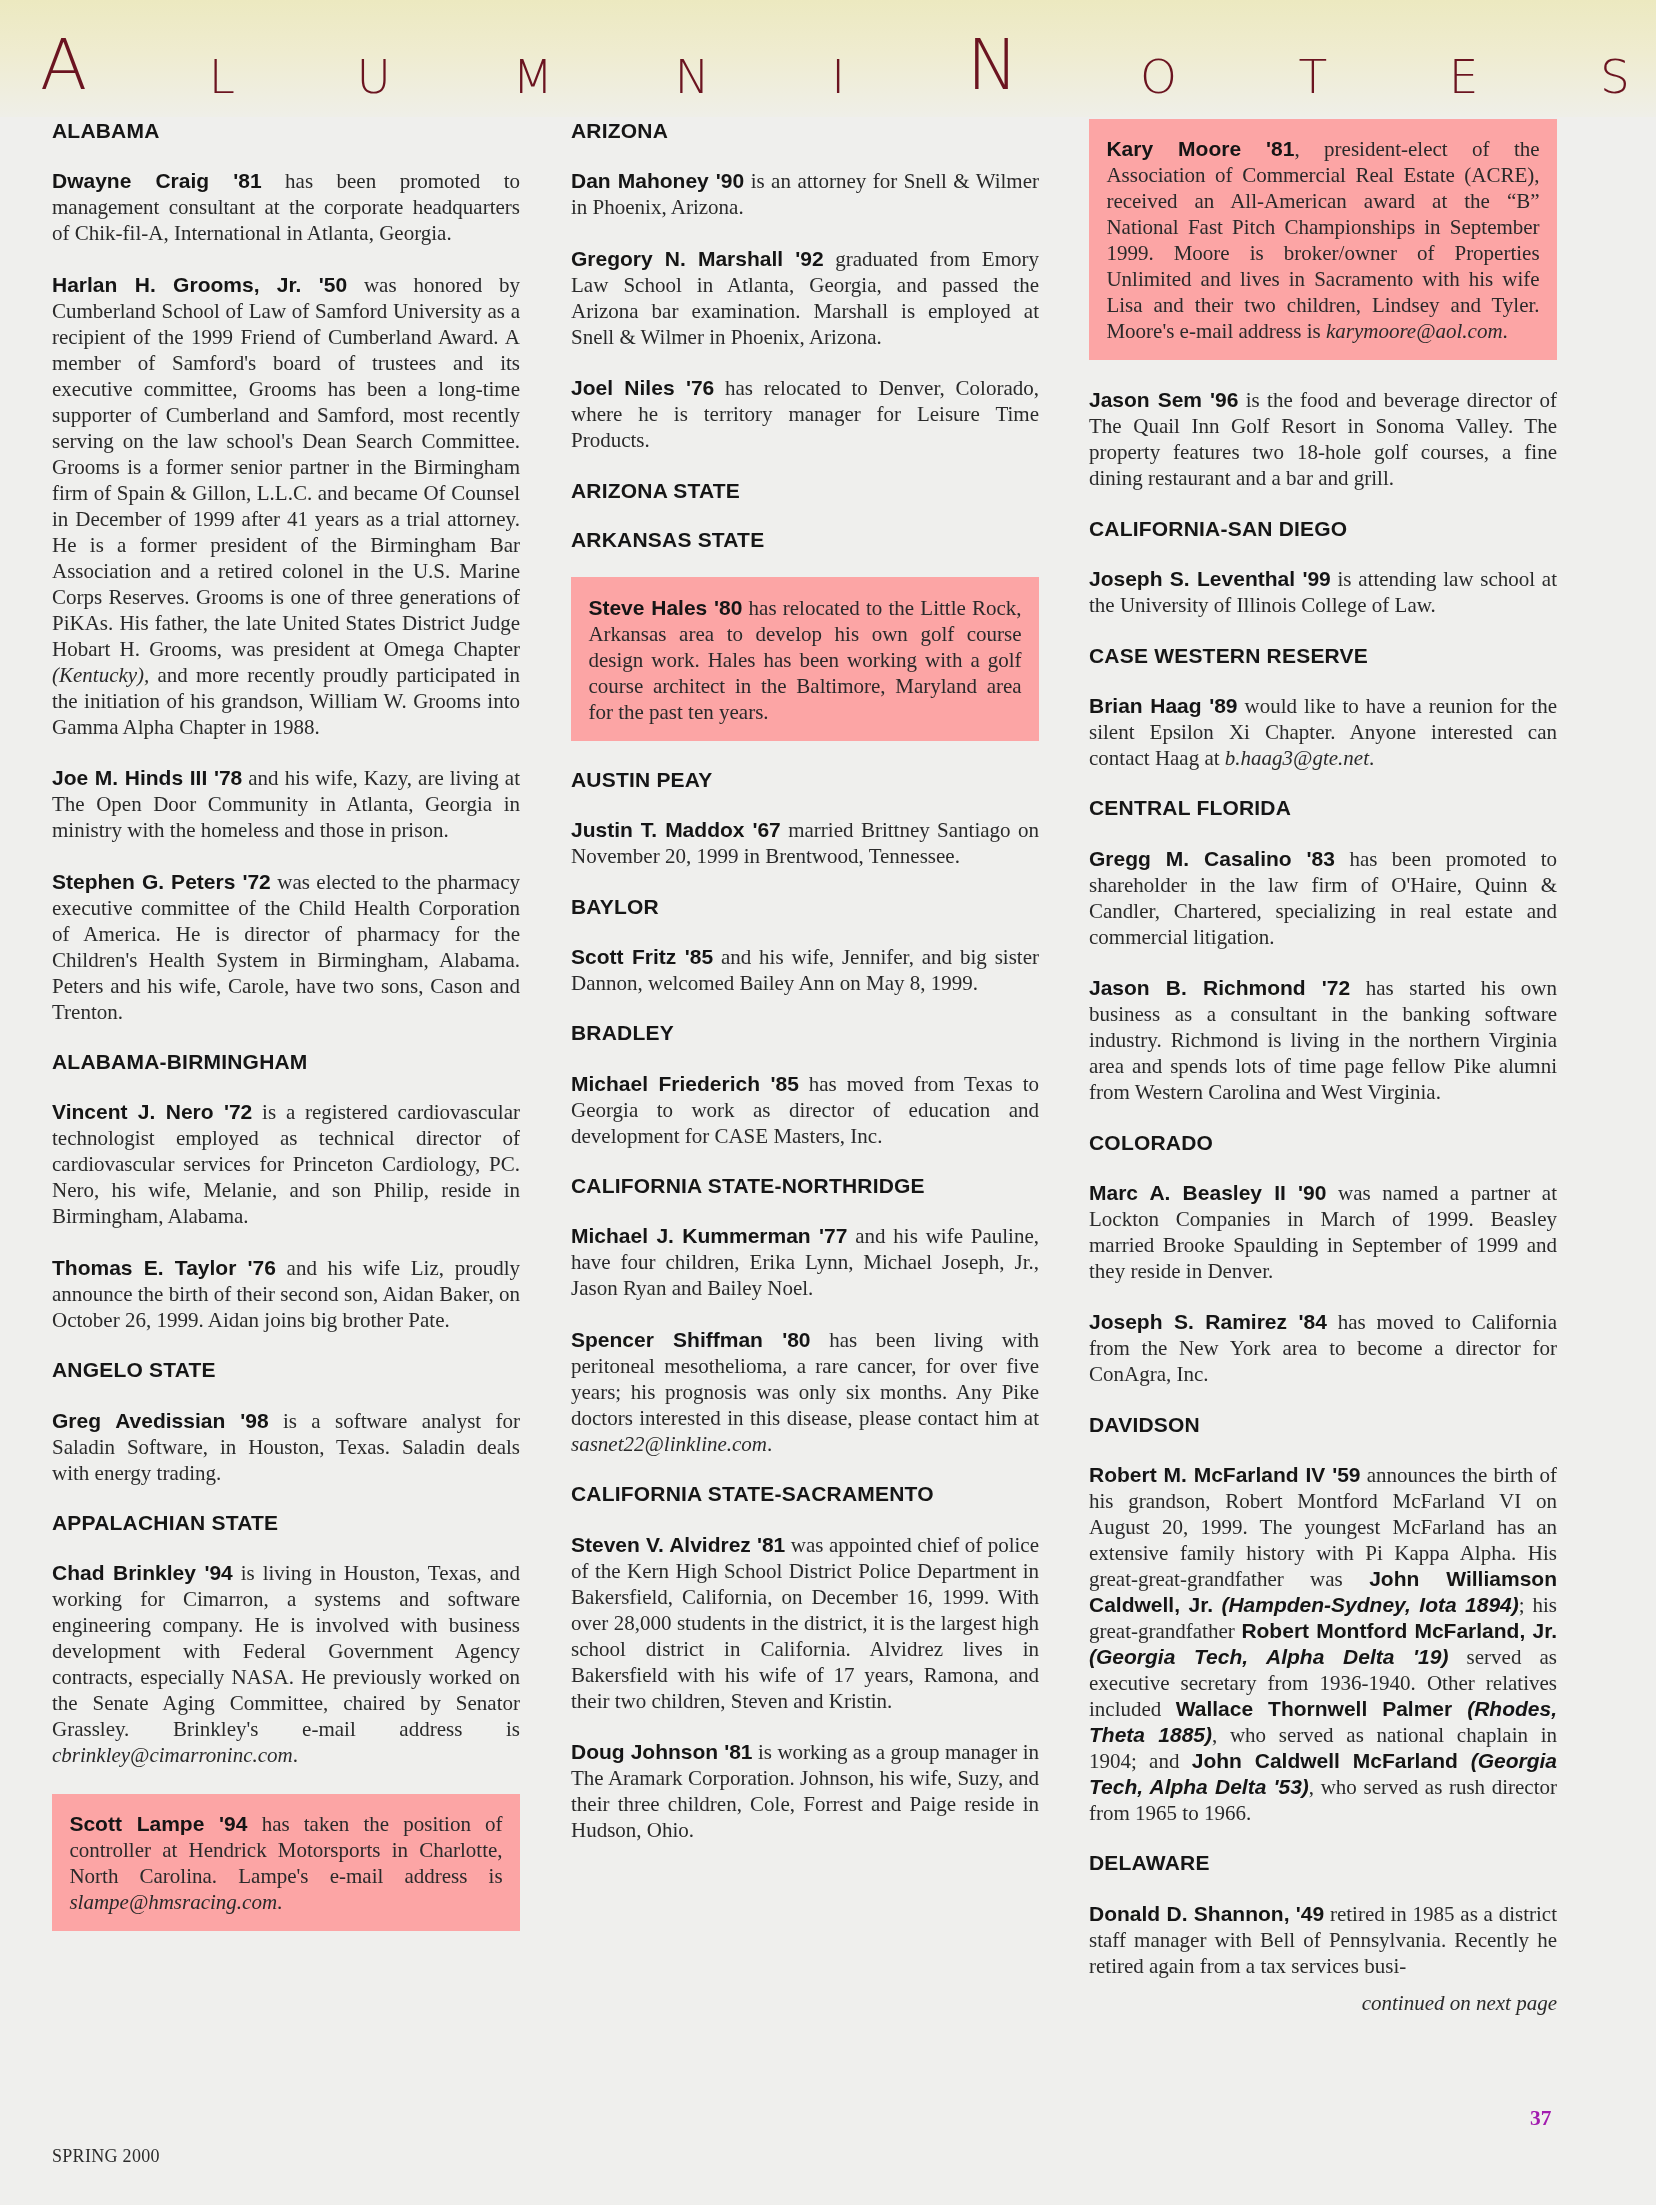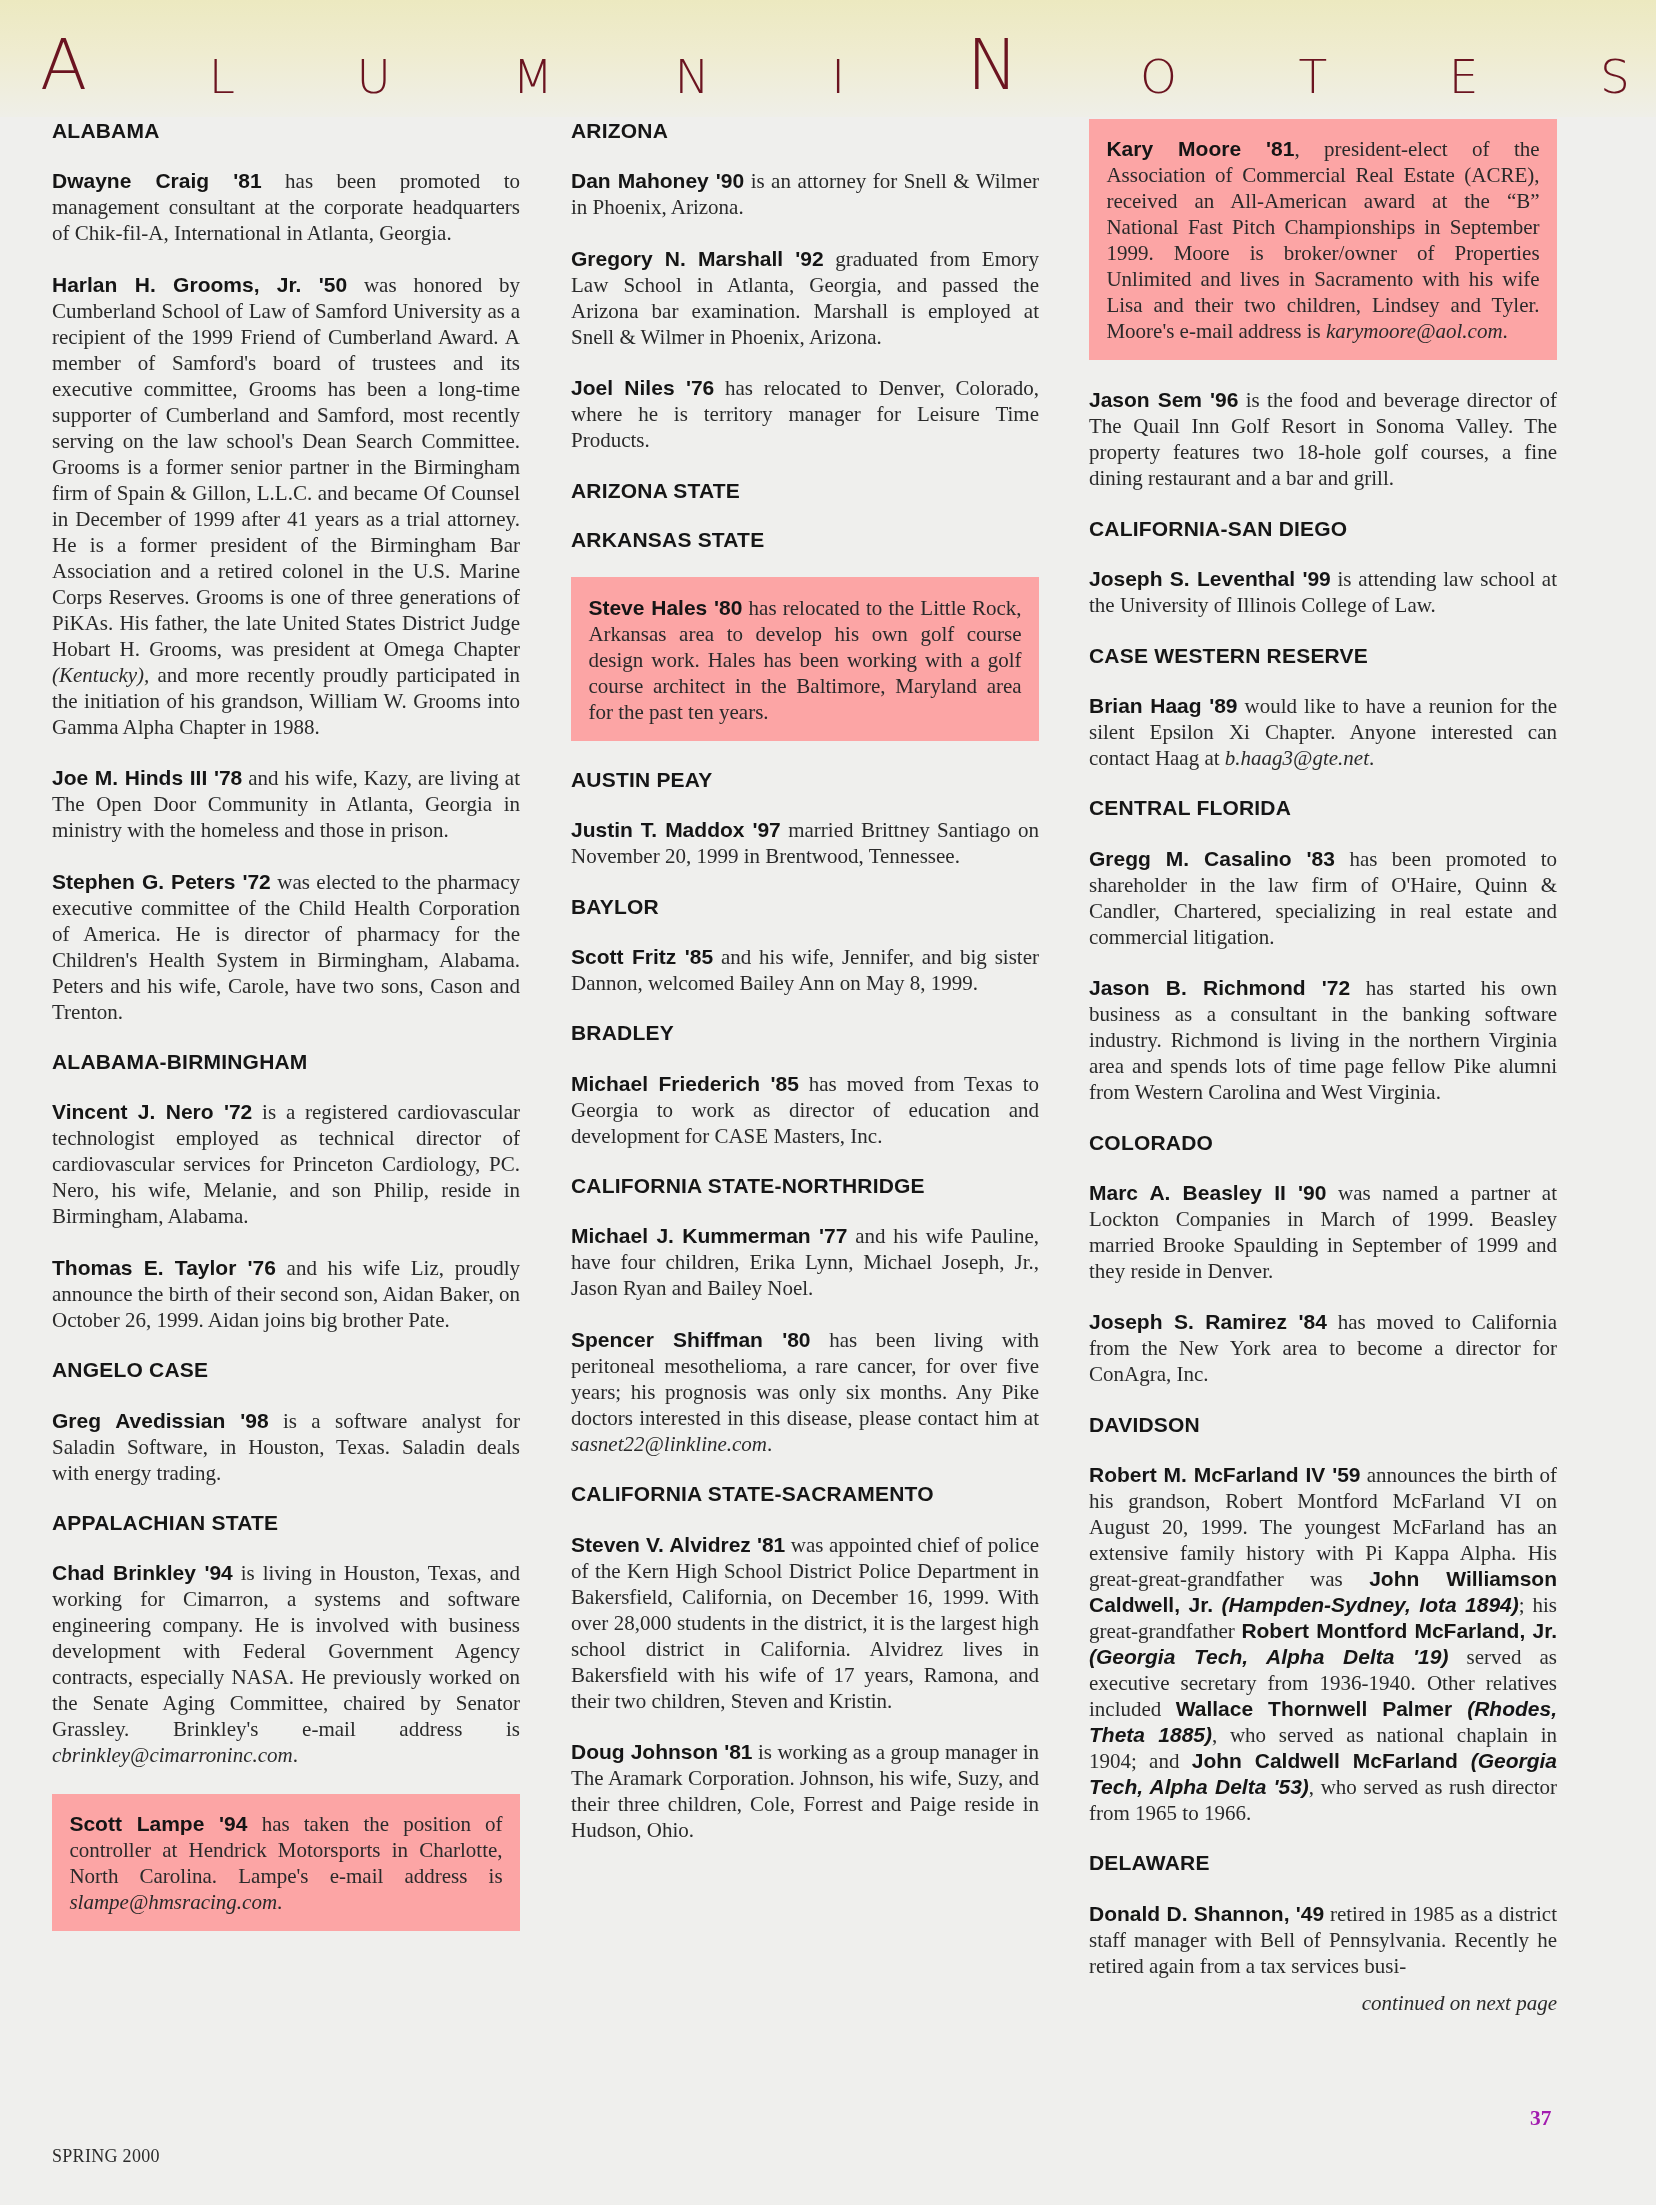--- a/index.html
+++ b/index.html
@@ -77,40 +77,40 @@
 
 <div class="col col1">
     <div class="section-head">ALABAMA</div>
     <p class="entry"><span class="name">Dwayne Craig '81</span><span> has been promoted to management consultant at the corporate headquarters of Chik-fil-A, International in Atlanta, Georgia.</span></p>
     <p class="entry"><span class="name">Harlan H. Grooms, Jr. '50</span><span> was honored by Cumberland School of Law of Samford University as a recipient of the 1999 Friend of Cumberland Award. A member of Samford's board of trustees and its executive committee, Grooms has been a long-time supporter of Cumberland and Samford, most recently serving on the law school's Dean Search Committee. Grooms is a former senior partner in the Birmingham firm of Spain &amp; Gillon, L.L.C. and became Of Counsel in December of 1999 after 41 years as a trial attorney. He is a former president of the Birmingham Bar Association and a retired colonel in the U.S. Marine Corps Reserves. Grooms is one of three generations of PiKAs. His father, the late United States District Judge Hobart H. Grooms, was president at Omega Chapter </span><span class="ital">(Kentucky),</span><span> and more recently proudly participated in the initiation of his grandson, William W. Grooms into Gamma Alpha Chapter in 1988.</span></p>
     <p class="entry"><span class="name">Joe M. Hinds III '78</span><span> and his wife, Kazy, are living at The Open Door Community in Atlanta, Georgia in ministry with the homeless and those in prison.</span></p>
     <p class="entry"><span class="name">Stephen G. Peters '72</span><span> was elected to the pharmacy executive committee of the Child Health Corporation of America. He is director of pharmacy for the Children's Health System in Birmingham, Alabama. Peters and his wife, Carole, have two sons, Cason and Trenton.</span></p>
     <div class="section-head">ALABAMA-BIRMINGHAM</div>
     <p class="entry"><span class="name">Vincent J. Nero '72</span><span> is a registered cardiovascular technologist employed as technical director of cardiovascular services for Princeton Cardiology, PC. Nero, his wife, Melanie, and son Philip, reside in Birmingham, Alabama.</span></p>
     <p class="entry"><span class="name">Thomas E. Taylor '76</span><span> and his wife Liz, proudly announce the birth of their second son, Aidan Baker, on October 26, 1999. Aidan joins big brother Pate.</span></p>
-    <div class="section-head">ANGELO CASE</div>
+    <div class="section-head">ANGELO STATE</div>
     <p class="entry"><span class="name">Greg Avedissian '98</span><span> is a software analyst for Saladin Software, in Houston, Texas. Saladin deals with energy trading.</span></p>
     <div class="section-head">APPALACHIAN STATE</div>
     <p class="entry"><span class="name">Chad Brinkley '94</span><span> is living in Houston, Texas, and working for Cimarron, a systems and software engineering company. He is involved with business development with Federal Government Agency contracts, especially NASA. He previously worked on the Senate Aging Committee, chaired by Senator Grassley. Brinkley's e-mail address is </span><a class="ital">cbrinkley@cimarroninc.com</a><span>.</span></p>
     <div class="highlight">
       <p class="entry"><span class="name">Scott Lampe '94</span><span> has taken the position of controller at Hendrick Motorsports in Charlotte, North Carolina. Lampe's e-mail address is </span><a class="ital">slampe@hmsracing.com</a><span>.</span></p>
     </div>
   </div>
 <div class="col col2">
     <div class="section-head">ARIZONA</div>
     <p class="entry"><span class="name">Dan Mahoney '90</span><span> is an attorney for Snell &amp; Wilmer in Phoenix, Arizona.</span></p>
     <p class="entry"><span class="name">Gregory N. Marshall '92</span><span> graduated from Emory Law School in Atlanta, Georgia, and passed the Arizona bar examination. Marshall is employed at Snell &amp; Wilmer in Phoenix, Arizona.</span></p>
     <p class="entry"><span class="name">Joel Niles '76</span><span> has relocated to Denver, Colorado, where he is territory manager for Leisure Time Products.</span></p>
     <div class="section-head">ARIZONA STATE</div>
     <div class="section-head">ARKANSAS STATE</div>
     <div class="highlight">
       <p class="entry"><span class="name">Steve Hales '80</span><span> has relocated to the Little Rock, Arkansas area to develop his own golf course design work. Hales has been working with a golf course architect in the Baltimore, Maryland area for the past ten years.</span></p>
     </div>
     <div class="section-head">AUSTIN PEAY</div>
-    <p class="entry"><span class="name">Justin T. Maddox '97</span><span> married Brittney Santiago on November 20, 1999 in Brentwood, Tennessee.</span></p>
+    <p class="entry"><span class="name">Justin T. Maddox '67</span><span> married Brittney Santiago on November 20, 1999 in Brentwood, Tennessee.</span></p>
     <div class="section-head">BAYLOR</div>
     <p class="entry"><span class="name">Scott Fritz '85</span><span> and his wife, Jennifer, and big sister Dannon, welcomed Bailey Ann on May 8, 1999.</span></p>
     <div class="section-head">BRADLEY</div>
     <p class="entry"><span class="name">Michael Friederich '85</span><span> has moved from Texas to Georgia to work as director of education and development for CASE Masters, Inc.</span></p>
     <div class="section-head">CALIFORNIA STATE-NORTHRIDGE</div>
     <p class="entry"><span class="name">Michael J. Kummerman '77</span><span> and his wife Pauline, have four children, Erika Lynn, Michael Joseph, Jr., Jason Ryan and Bailey Noel.</span></p>
     <p class="entry"><span class="name">Spencer Shiffman '80</span><span> has been living with peritoneal mesothelioma, a rare cancer, for over five years; his prognosis was only six months. Any Pike doctors interested in this disease, please contact him at </span><a class="ital">sasnet22@linkline.com</a><span>.</span></p>
     <div class="section-head">CALIFORNIA STATE-SACRAMENTO</div>
     <p class="entry"><span class="name">Steven V. Alvidrez '81</span><span> was appointed chief of police of the Kern High School District Police Department in Bakersfield, California, on December 16, 1999. With over 28,000 students in the district, it is the largest high school district in California. Alvidrez lives in Bakersfield with his wife of 17 years, Ramona, and their two children, Steven and Kristin.</span></p>
     <p class="entry"><span class="name">Doug Johnson '81</span><span> is working as a group manager in The Aramark Corporation. Johnson, his wife, Suzy, and their three children, Cole, Forrest and Paige reside in Hudson, Ohio.</span></p>

